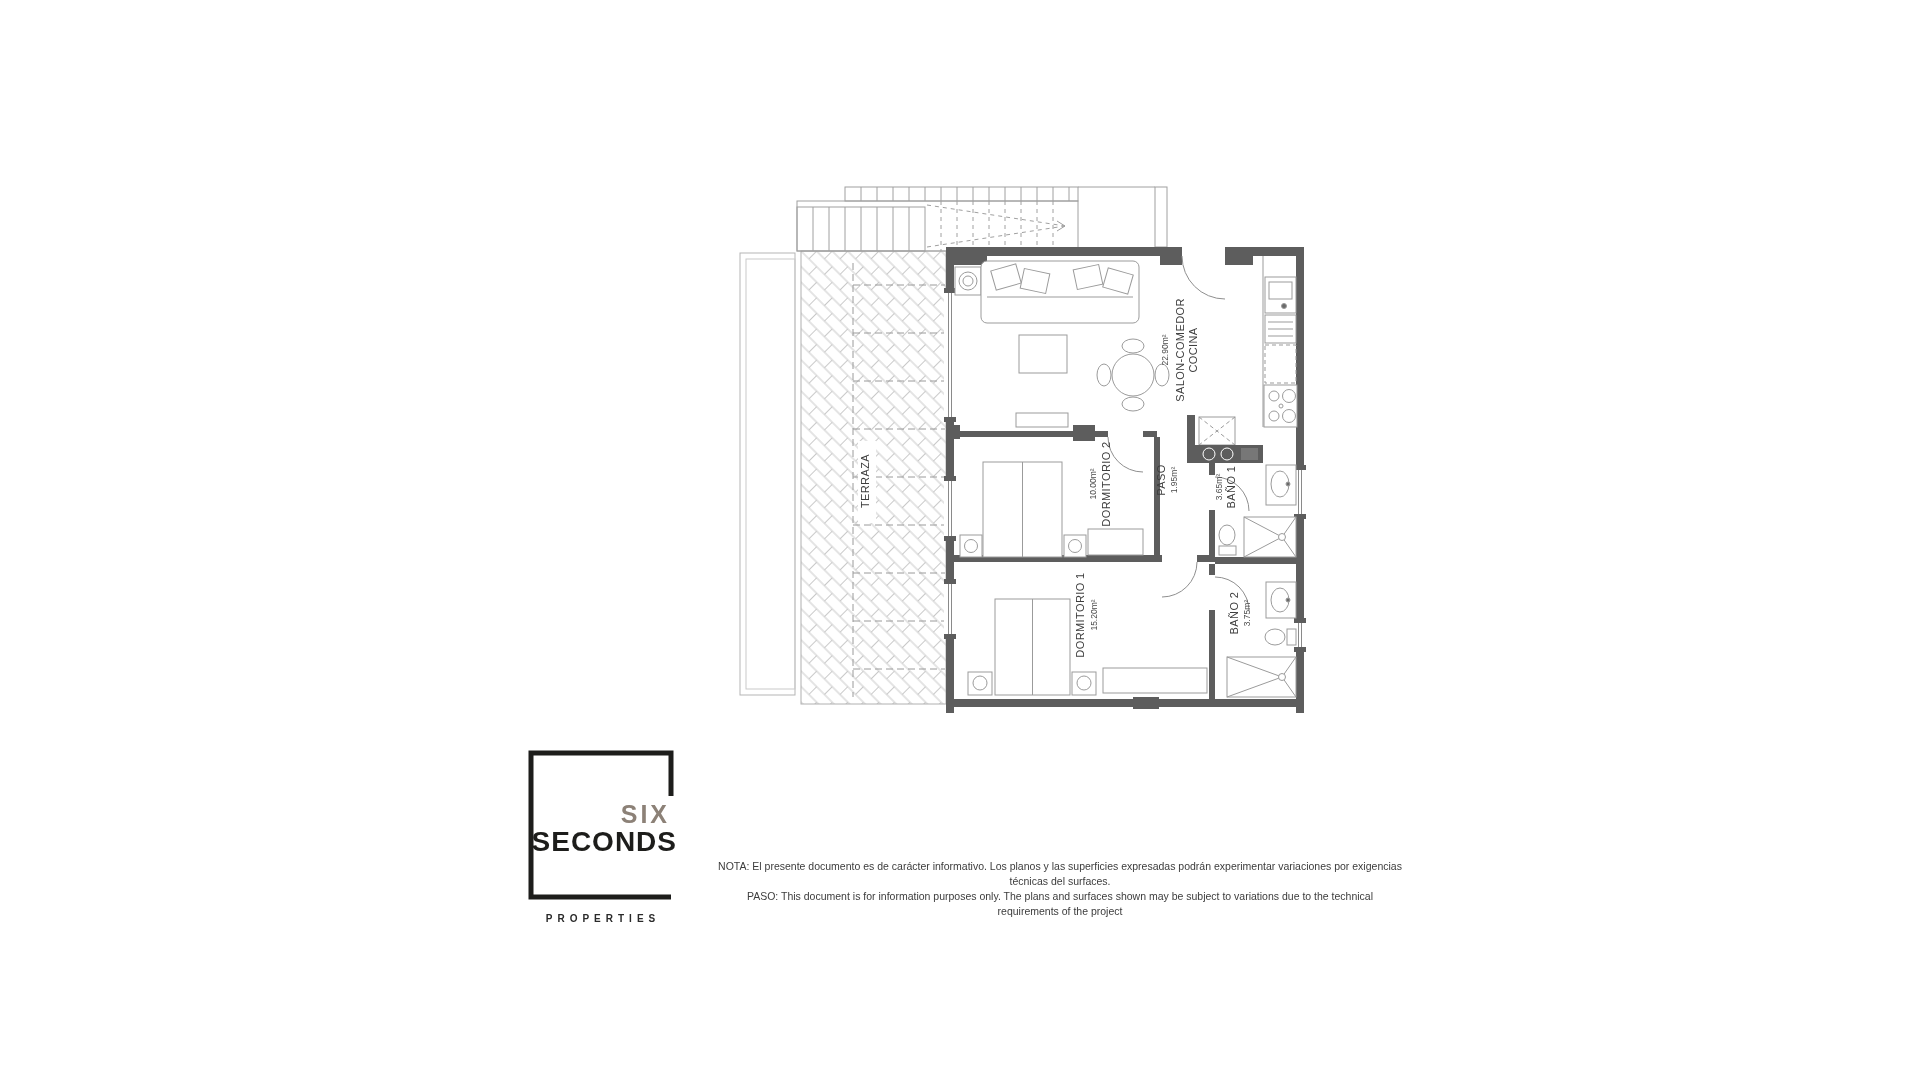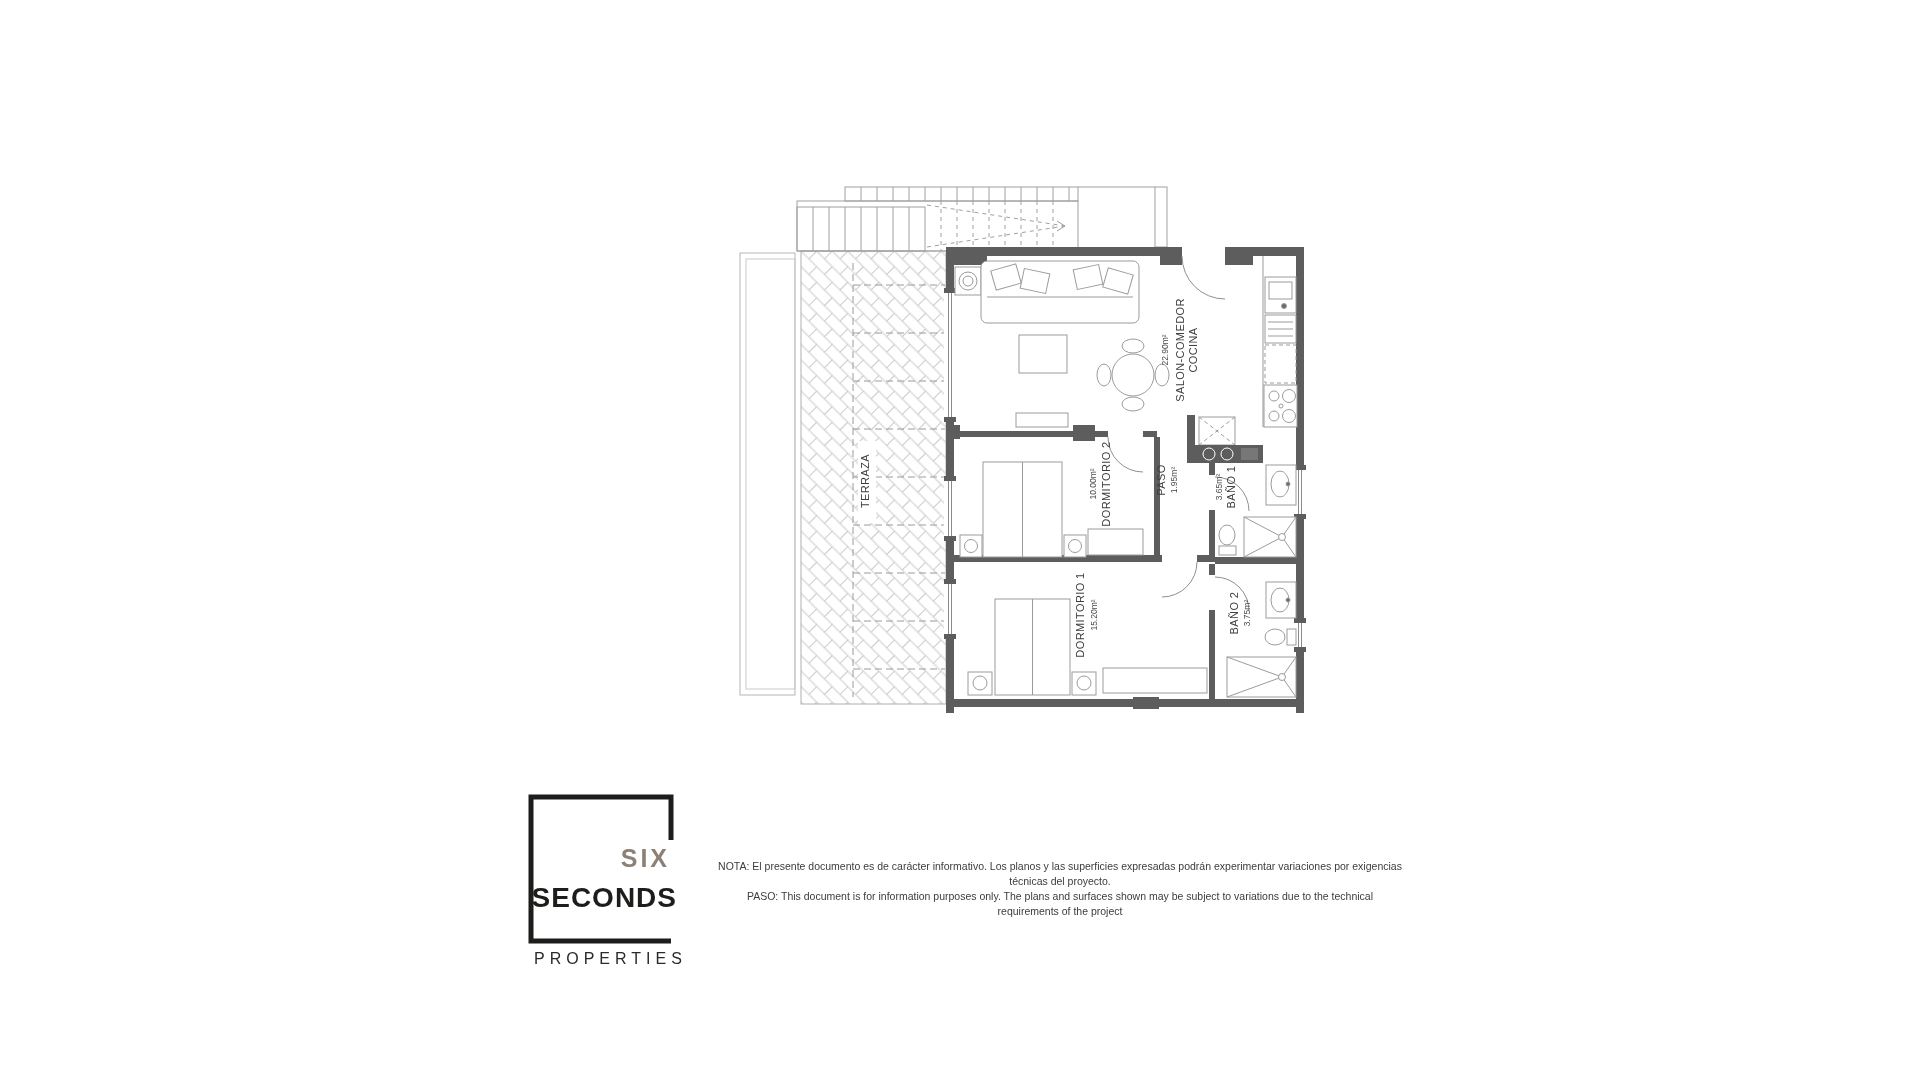--- a/index.html
+++ b/index.html
@@ -1,28 +1,28 @@
 <!DOCTYPE html>
 <html><head>
 <meta charset="utf-8">
 <style>
   html,body{margin:0;padding:0;background:#ffffff;}
   #canvas{position:relative;width:1920px;height:1080px;background:#ffffff;overflow:hidden;
           font-family:"Liberation Sans",sans-serif;}
   
   #plan-wrap{position:absolute;left:735px;top:185px;width:580px;height:530px;}
   
-  #logo{position:absolute;left:528px;top:750px;width:146px;height:190px;margin-top:44px;}
+  #logo{position:absolute;left:528px;top:750px;width:146px;height:190px;}
   #logo svg{position:absolute;left:0;top:0;}
   #logo .six{position:absolute;right:4px;top:50px;font-size:25px;font-weight:bold;
              letter-spacing:3px;color:#8c8177;}
-  #logo .seconds{position:absolute;right:-3px;top:88px;font-size:28px;font-weight:bold;
+  #logo .seconds{position:absolute;right:-3px;top:76px;font-size:28px;font-weight:bold;
              letter-spacing:1px;color:#1d1d1b;}
   #logo .properties{position:absolute;left:6px;right:2px;bottom:16px;text-align:center;
-             font-size:16px;font-weight:400;letter-spacing:5px;color:#2a2a2a;}
+             font-size:10px;font-weight:700;letter-spacing:5px;color:#2a2a2a;}
   
   #disclaimer{position:absolute;left:715px;top:859px;width:690px;text-align:center;
               font-size:10.5px;line-height:15px;color:#3c3c3c;}
   
   text{font-family:"Liberation Sans",sans-serif;}
   .roomname{font-size:11px;fill:#3d3d3d;letter-spacing:.4px;}
   .roomarea{font-size:8.5px;fill:#4a4a4a;}
 </style>
 </head>
 <body>
@@ -332,17 +332,17 @@
   <div id="logo">
     <svg width="146" height="150" viewBox="0 0 146 150">
       <path d="M 143 46 V 3 H 3 V 147 H 143" fill="none" stroke="#1d1d1b" stroke-width="5"></path>
     </svg>
     <div class="six">SIX</div>
     <div class="seconds">SECONDS</div>
     <div class="properties">PROPERTIES</div>
   </div>
 
   <div id="disclaimer">
-    <div>NOTA: El presente documento es de carácter informativo. Los planos y las superficies expresadas podrán experimentar variaciones por exigencias técnicas del proyecto.</div>
+    <div>NOTA: El presente documento es de carácter informativo. Los planos y las superficies expresadas podrán experimentar variaciones por exigencias técnicas del surfaces.</div>
     <div>PASO: This document is for information purposes only. The plans and surfaces shown may be subject to variations due to the technical requirements of the project</div>
   </div>
 
 </div>
 
 </body></html>

